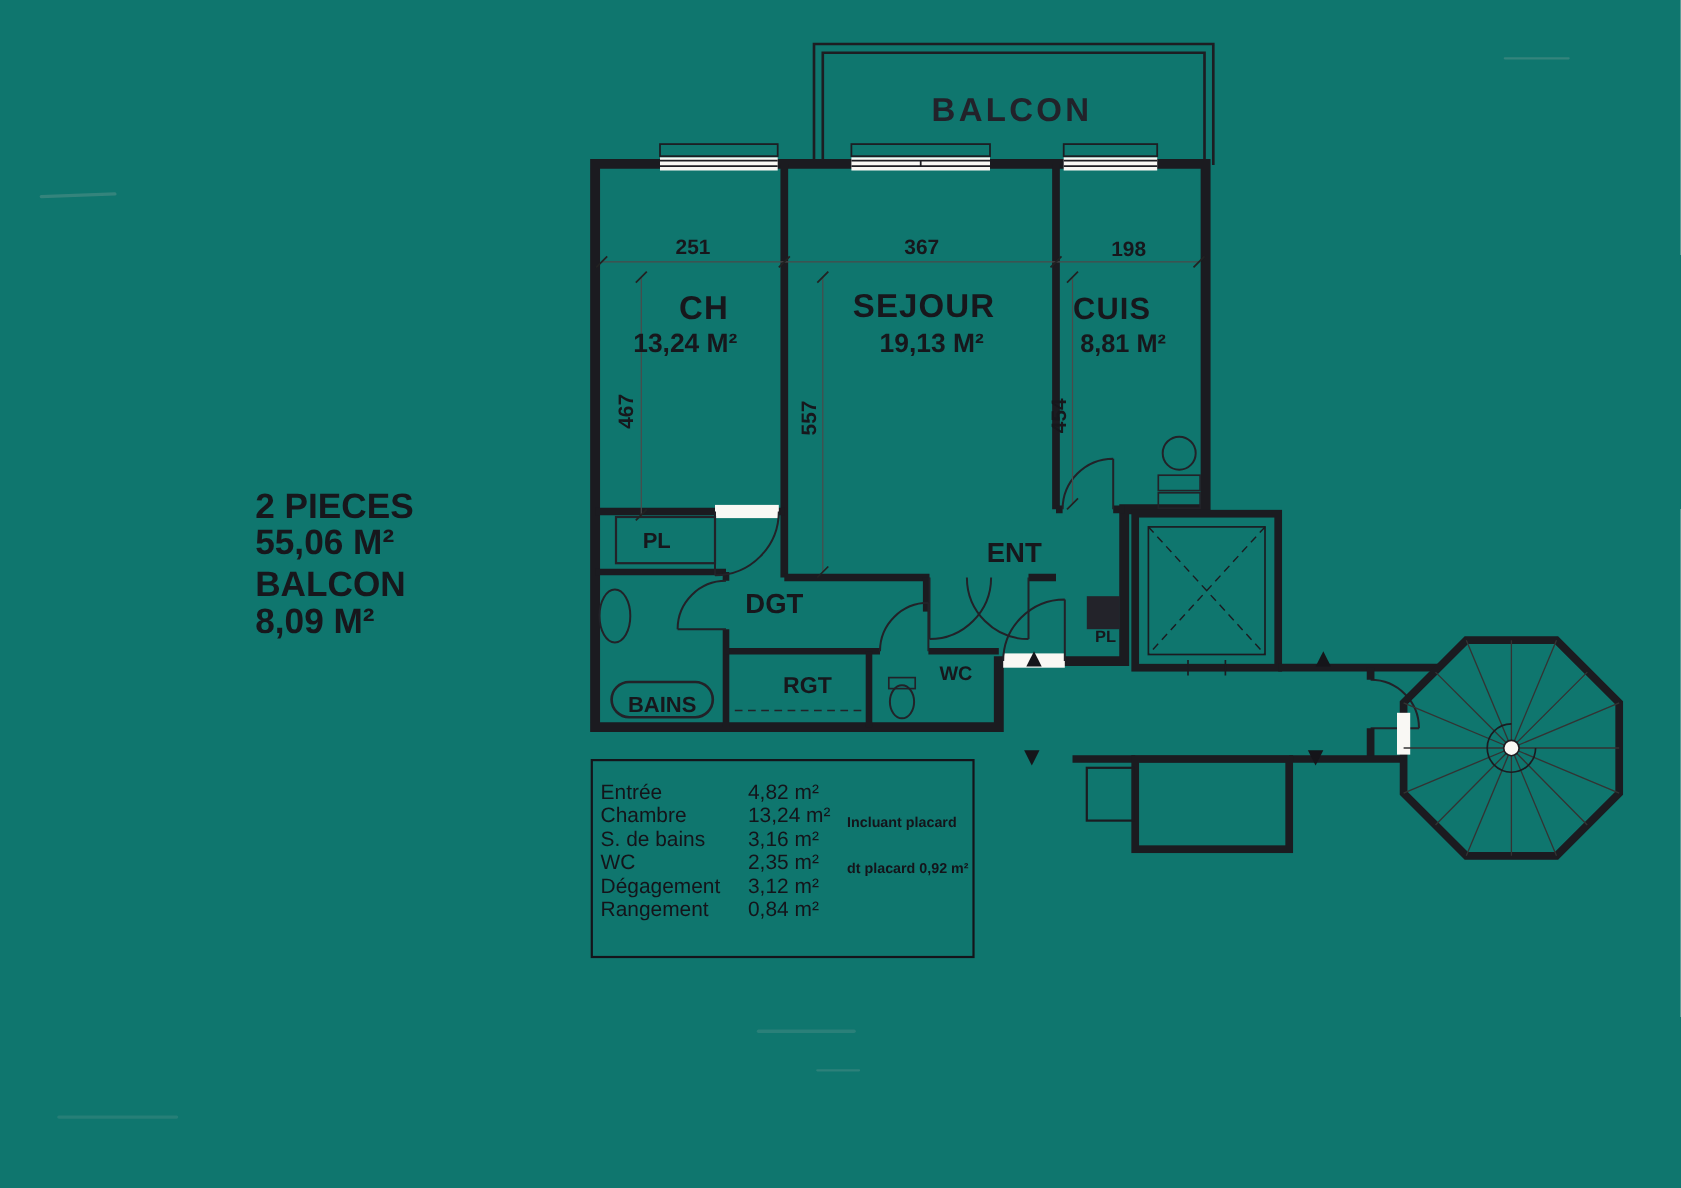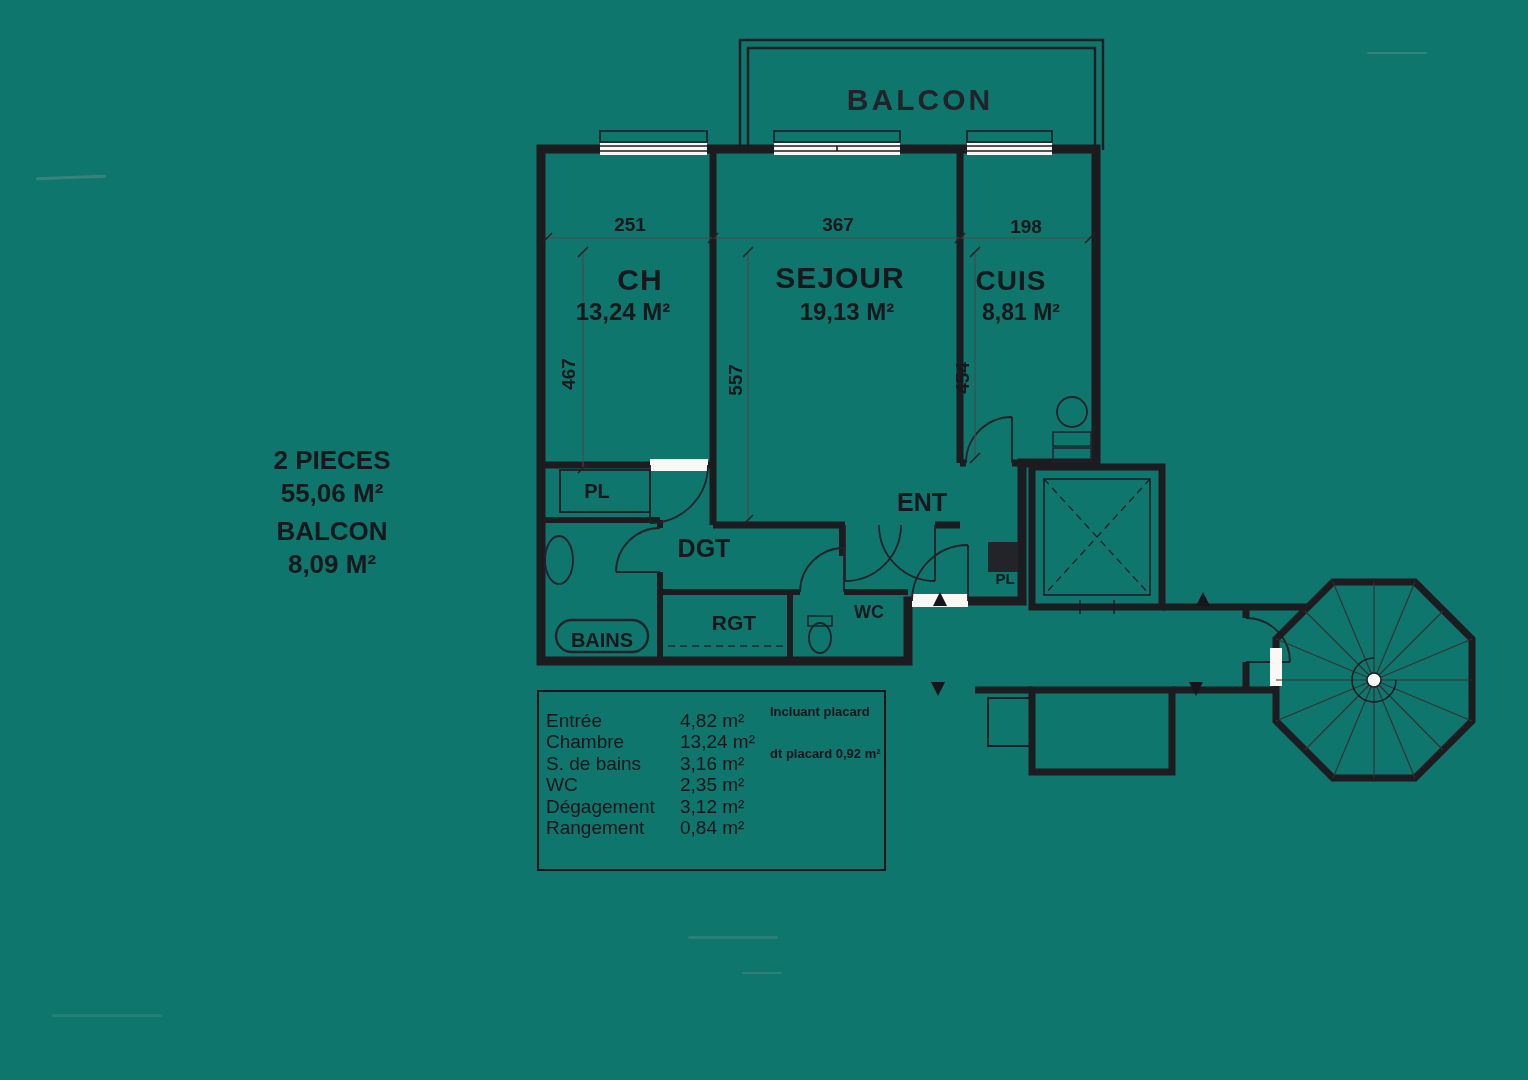--- a/index.html
+++ b/index.html
@@ -5,29 +5,29 @@
   html,body{margin:0;padding:0;background:#e8e7e3;}
   .page{position:relative;width:1528px;height:1080px;background:#0f766e;overflow:hidden;
         font-family:"Liberation Sans",sans-serif;color:#17171c;}
   svg{position:absolute;left:0;top:0;}
   svg text{font-family:"Liberation Sans",sans-serif;fill:#17171c;}
   .room-name{font-size:30px;font-weight:bold;letter-spacing:1px;}
   .room-area{font-size:24px;font-weight:bold;}
   .room-small{font-size:22px;font-weight:bold;}
   .dim-num{font-size:19px;font-weight:bold;}
   .balcon-t{font-size:30px;font-weight:bold;letter-spacing:3px;fill:#22222a;}
-  .summary{position:absolute;left:232px;top:444px;width:200px;text-align:center;
-           font-weight:bold;font-size:26px;line-height:33px;color:#17171c;}
+  .summary{position:absolute;left:232px;top:444px;width:200px;
+           font-weight:bold;font-size:32px;line-height:33px;color:#17171c;}
   .summary .grp2{margin-top:5px;}
   .area-table{position:absolute;left:537px;top:690px;width:349px;height:181px;
               border:2px solid #14141a;box-sizing:border-box;padding:18px 0 0 7px;
               font-size:19px;line-height:21.4px;color:#14141a;background:transparent;}
   .area-table .row{display:flex;}
   .area-table .lbl{width:134px;}
-  .tnote{position:absolute;font-size:13px;font-weight:bold;color:#14141a;}
+  .tnote{position:absolute;font-size:13px;font-weight:bold;color:#14141a;margin-top:36px;}
   .tnote1{left:231px;top:9px;}
   .tnote2{left:231px;top:51px;}
   .art{position:absolute;background:#b9b7b2;opacity:.22;border-radius:2px;}
 </style>
 </head>
 <body>
 
 <div class="page">
 
   <div class="art" style="left:36px;top:176px;width:70px;height:3px;transform:rotate(-2deg);"></div>

